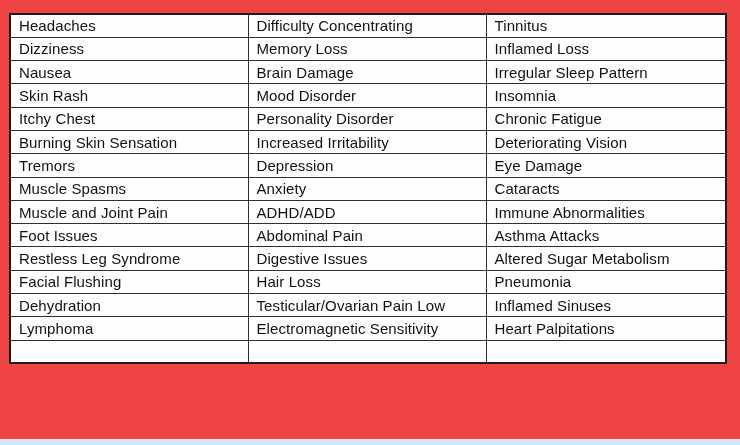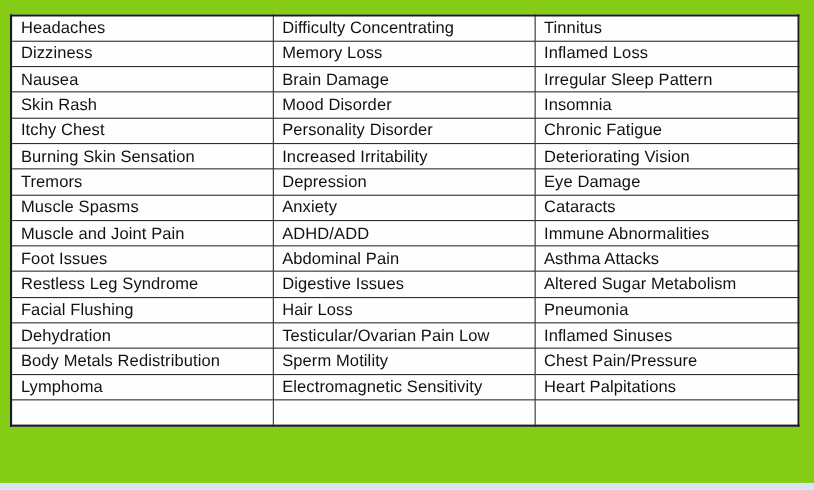--- a/index.html
+++ b/index.html
@@ -45,21 +45,21 @@
   table.symptoms col.c3 { width: auto; }
   .footer-strip {
     position: absolute;
     left: 0; bottom: 0;
     width: 740px; height: 6px;
   }
 </style>
 </head>
 <body>
 
-<div class="canvas" style="background: #84cc16;">
+<div class="canvas" style="background: #ef4444;">
 
   <div class="table-wrap">
     <table class="symptoms">
       <colgroup>
         <col class="c1">
           <col class="c2">
           <col class="c3">
       </colgroup>
       <tbody>
 
@@ -122,25 +122,20 @@
             <td>Facial Flushing</td>
             <td>Hair Loss</td>
             <td>Pneumonia</td>
           </tr>
           <tr>
             <td>Dehydration</td>
             <td>Testicular/Ovarian Pain Low</td>
             <td>Inflamed Sinuses</td>
           </tr>
           <tr>
-            <td>Body Metals Redistribution</td>
-            <td>Sperm Motility</td>
-            <td>Chest Pain/Pressure</td>
-          </tr>
-          <tr>
             <td>Lymphoma</td>
             <td>Electromagnetic Sensitivity</td>
             <td>Heart Palpitations</td>
           </tr>
           <tr>
             <td></td>
             <td></td>
             <td></td>
           </tr>
         </tbody>

